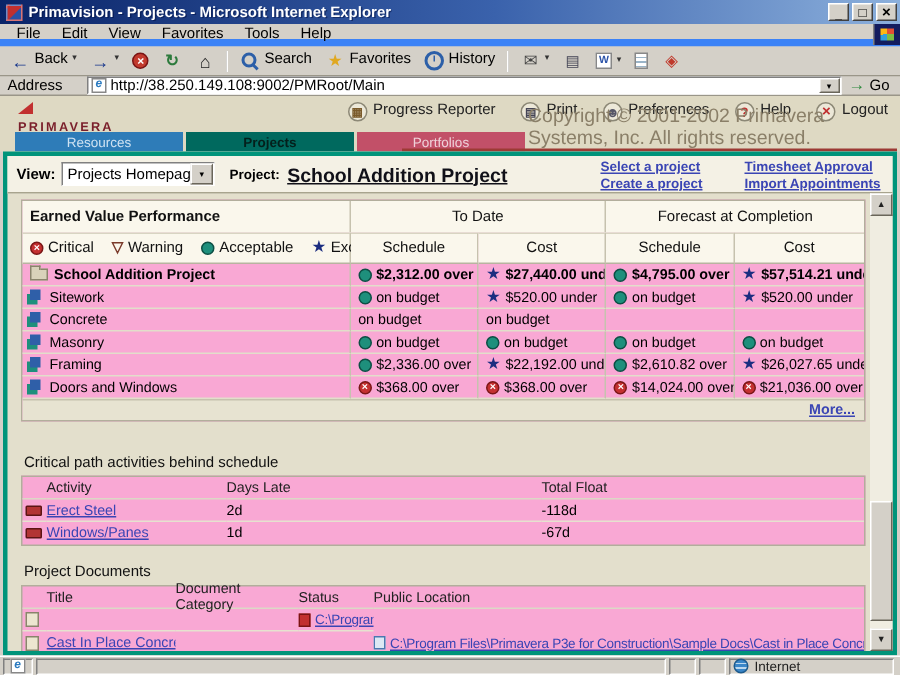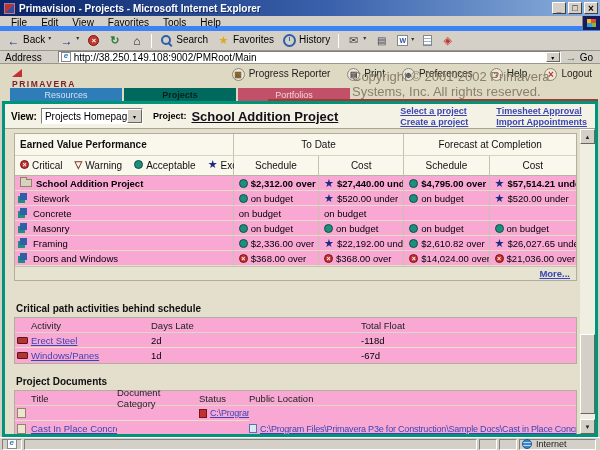--- a/index.html
+++ b/index.html
@@ -140,21 +140,21 @@
   
   .panel{background:#f9a8d4;border:1px solid #b2ae9c}
   .evp-grid{display:grid;grid-template-columns:39% 15.2% 15.2% 15.2% auto}
   .cellpad{display:flex;align-items:center}
   .br{border-right:1px solid #c6c2ae}
   .evp-h1 .cellpad,.evp-h2 .cellpad{height:21px;font-size:10px;background:#faf7ec;color:#111}
   .evp-h2 .cellpad{border-top:1px solid #d8d4c2;border-bottom:1px solid #b8b4a0}
   .evp-title{font-weight:bold;padding-left:5px}
   .ctr{justify-content:center}
   .legend{display:flex;align-items:center;gap:12px;padding-left:5px;font-size:9.5px}
-  .legend-item{display:flex;gap:3px}
+  .legend-item{display:flex;align-items:center;gap:3px}
   .evp-row .cellpad{height:15px;border-bottom:1px solid #e2deca;font-size:9.5px;
     white-space:nowrap;overflow:hidden}
   .name-cell{gap:4px;padding-left:5px}
   .wbs-indent{}
   .val-cell{gap:3px;padding-left:5px}
   .bold{font-weight:bold}
   .evp-footer{height:14px;background:#e7e3d1;display:flex;justify-content:flex-end;
     align-items:center;padding-right:6px;border-top:1px solid #c6c2ae}
   .more-link{font-size:9.5px;color:#3a45b4;font-weight:bold;text-decoration:underline}
 
@@ -167,21 +167,21 @@
   .s-critical::before{content:"×";color:#fff;font-size:7px;font-weight:bold;line-height:1}
   .s-warning{flex:none;display:inline-flex}
   .s-warning::before{content:"▽";color:#7a3a2a;font-weight:bold;font-size:10px;line-height:10px}
 
   .i-folder{width:12px;height:8px;background:#d9d2ba;border:1px solid #8a846c;position:relative;flex:none}
   .i-folder::before{content:"";position:absolute;top:-3px;left:-1px;width:5px;height:2px;
     background:#d9d2ba;border:1px solid #8a846c;border-bottom:none}
   .i-wbs{width:7px;height:7px;background:#2f5fa8;flex:none;box-shadow:-2px 3px 0 0 #1e8f7c;
     margin:0 2px 3px 0}
 
-  .section-title{font-size:10px;font-weight:bold;color:#111;margin:0 0 3px 2px}
+  .section-title{font-size:10px;font-weight:normal;color:#111;margin:0 0 3px 2px}
   .mt-cp{margin-top:22px}
   .mt-doc{margin-top:12px}
   .cp-grid{display:grid;grid-template-columns:16px 120px 210px auto}
   .doc-grid{display:grid;grid-template-columns:16px 86px 82px 50px auto}
   .hdr .cellpad{height:15px;font-size:9.5px;color:#222;border-bottom:1px solid #dcd8c6}
   .trow .cellpad{height:15px;font-size:9.5px;border-bottom:1px solid #e6e2cf;
     white-space:nowrap;overflow:hidden}
   .lastrow .cellpad{border-bottom:none}
   .i-activity{width:11px;height:7px;background:#b23434;border:1px solid #5c1414;border-radius:1px;
     margin-left:2px;flex:none}
@@ -192,21 +192,21 @@
   .loc-link{font-size:9px;letter-spacing:-0.2px}
 
   
   .statusbar{position:absolute;left:0;right:0;bottom:0;height:13px;background:#d4d0c8;
     display:flex;align-items:center;font-size:9px;padding:0 2px;border-top:1px solid #fff}
   .sb-pane{height:11px;border:1px solid;border-color:#808080 #fff #fff #808080;
     margin-right:2px;display:flex;align-items:center;color:#222}
   .pane-doc{width:20px;justify-content:center}
   .pane-main{flex:1}
   .pane-sm{width:18px}
-  .pane-net{width:77px}
+  .pane-net{width:110px}
   .globe-icon{width:10px;height:10px;border-radius:50%;background:#3a86c8;border:1px solid #1d5a8c;
     margin:0 4px 0 2px;flex:none;
     background-image:linear-gradient(transparent 2px,#bcd8ee 2px 3px,transparent 3px 5px,#bcd8ee 5px 6px,transparent 6px)}
 </style>
 </head>
 <body>
 
 <div class="titlebar">
   <span class="favicon"></span>
   <span class="title-text">Primavision - Projects - Microsoft Internet Explorer</span>

